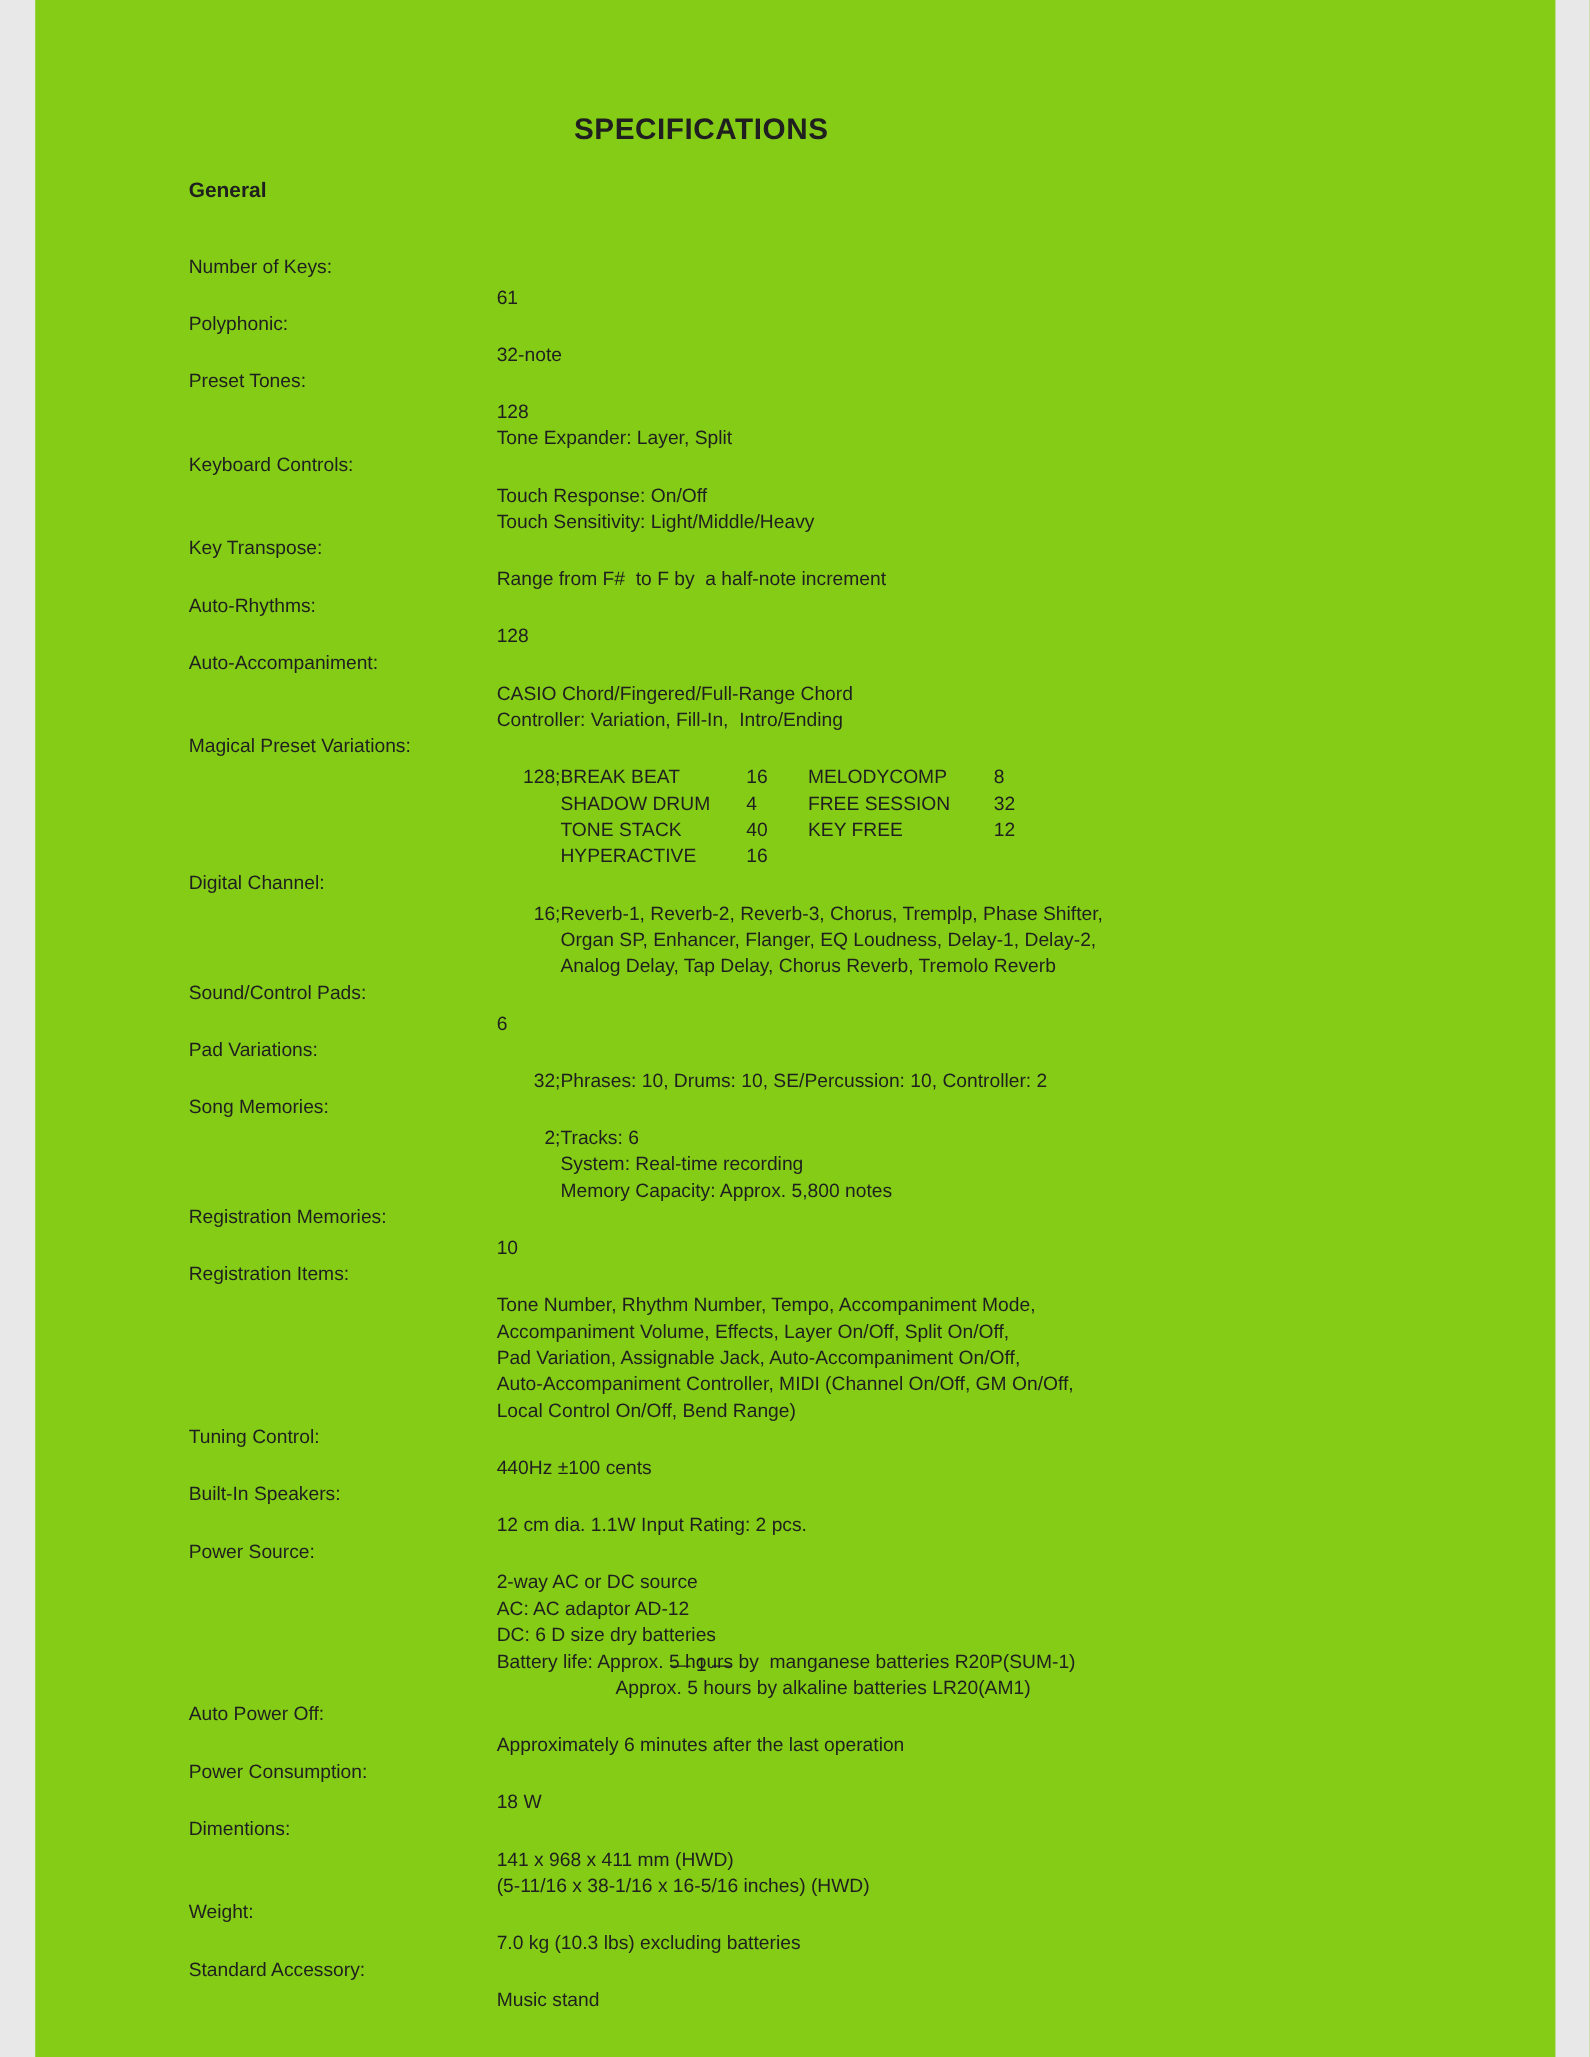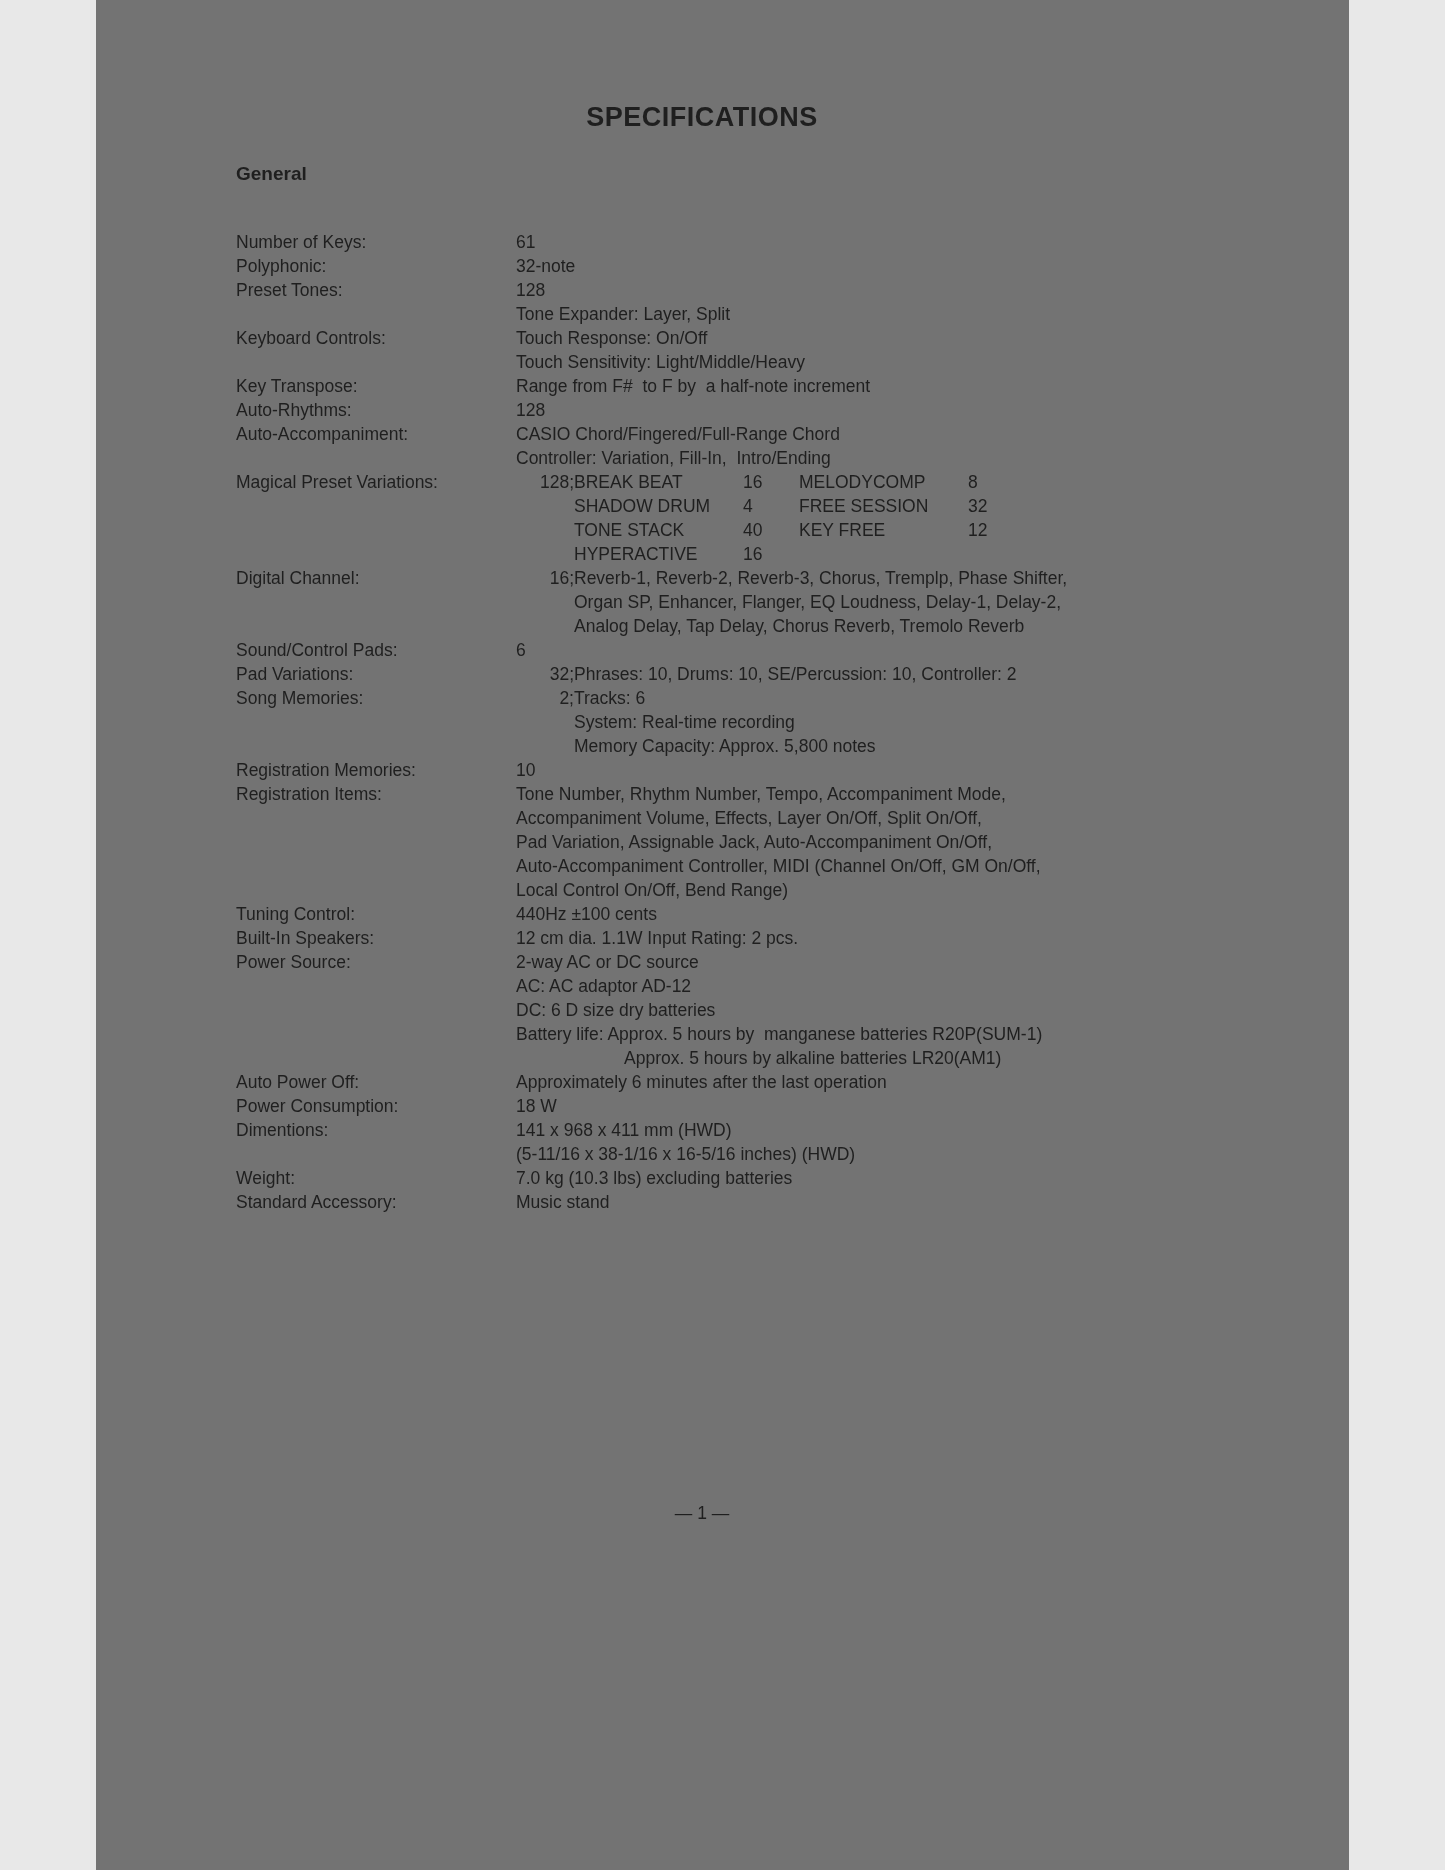--- a/index.html
+++ b/index.html
@@ -1,20 +1,20 @@
 <!DOCTYPE html>
 <html><head>
 <meta charset="utf-8">
 <style>
   html, body { margin: 0; padding: 0; background: #e8e8e8; }
   .page {
-    width: 1253px;
+    width: 1382px;
     height: 1870px;
     margin: 0 auto;
-    background: #737373;
+    background: #84cc16;
     position: relative;
     font-family: "Liberation Sans", sans-serif;
     color: #1f1f1f;
     overflow: hidden;
   }
   .content {
     position: absolute;
     left: 140px;
     top: 0;
     width: 932px;
@@ -34,21 +34,21 @@
   .spec-list {
     margin-top: 45px;
     font-size: 17.5px;
     line-height: 24px;
   }
   .spec-row { display: flex; align-items: flex-start; }
   .spec-label {
     flex: 0 0 280px;
     white-space: pre;
   }
-  .spec-value { flex: 1 0 auto; }
+  .spec-value { flex: 1 0 auto; margin-top: 28px; }
   .spec-line {
     white-space: pre;
     display: flex;
   }
   .cell { display: inline-block; flex: 0 0 auto; }
   .cell.prefix { width: 58px; text-align: right; }
   .cell.c0 { width: 169px; }
   .cell.c1 { width: 56px; }
   .cell.c2 { width: 169px; }
   .page-footer {

